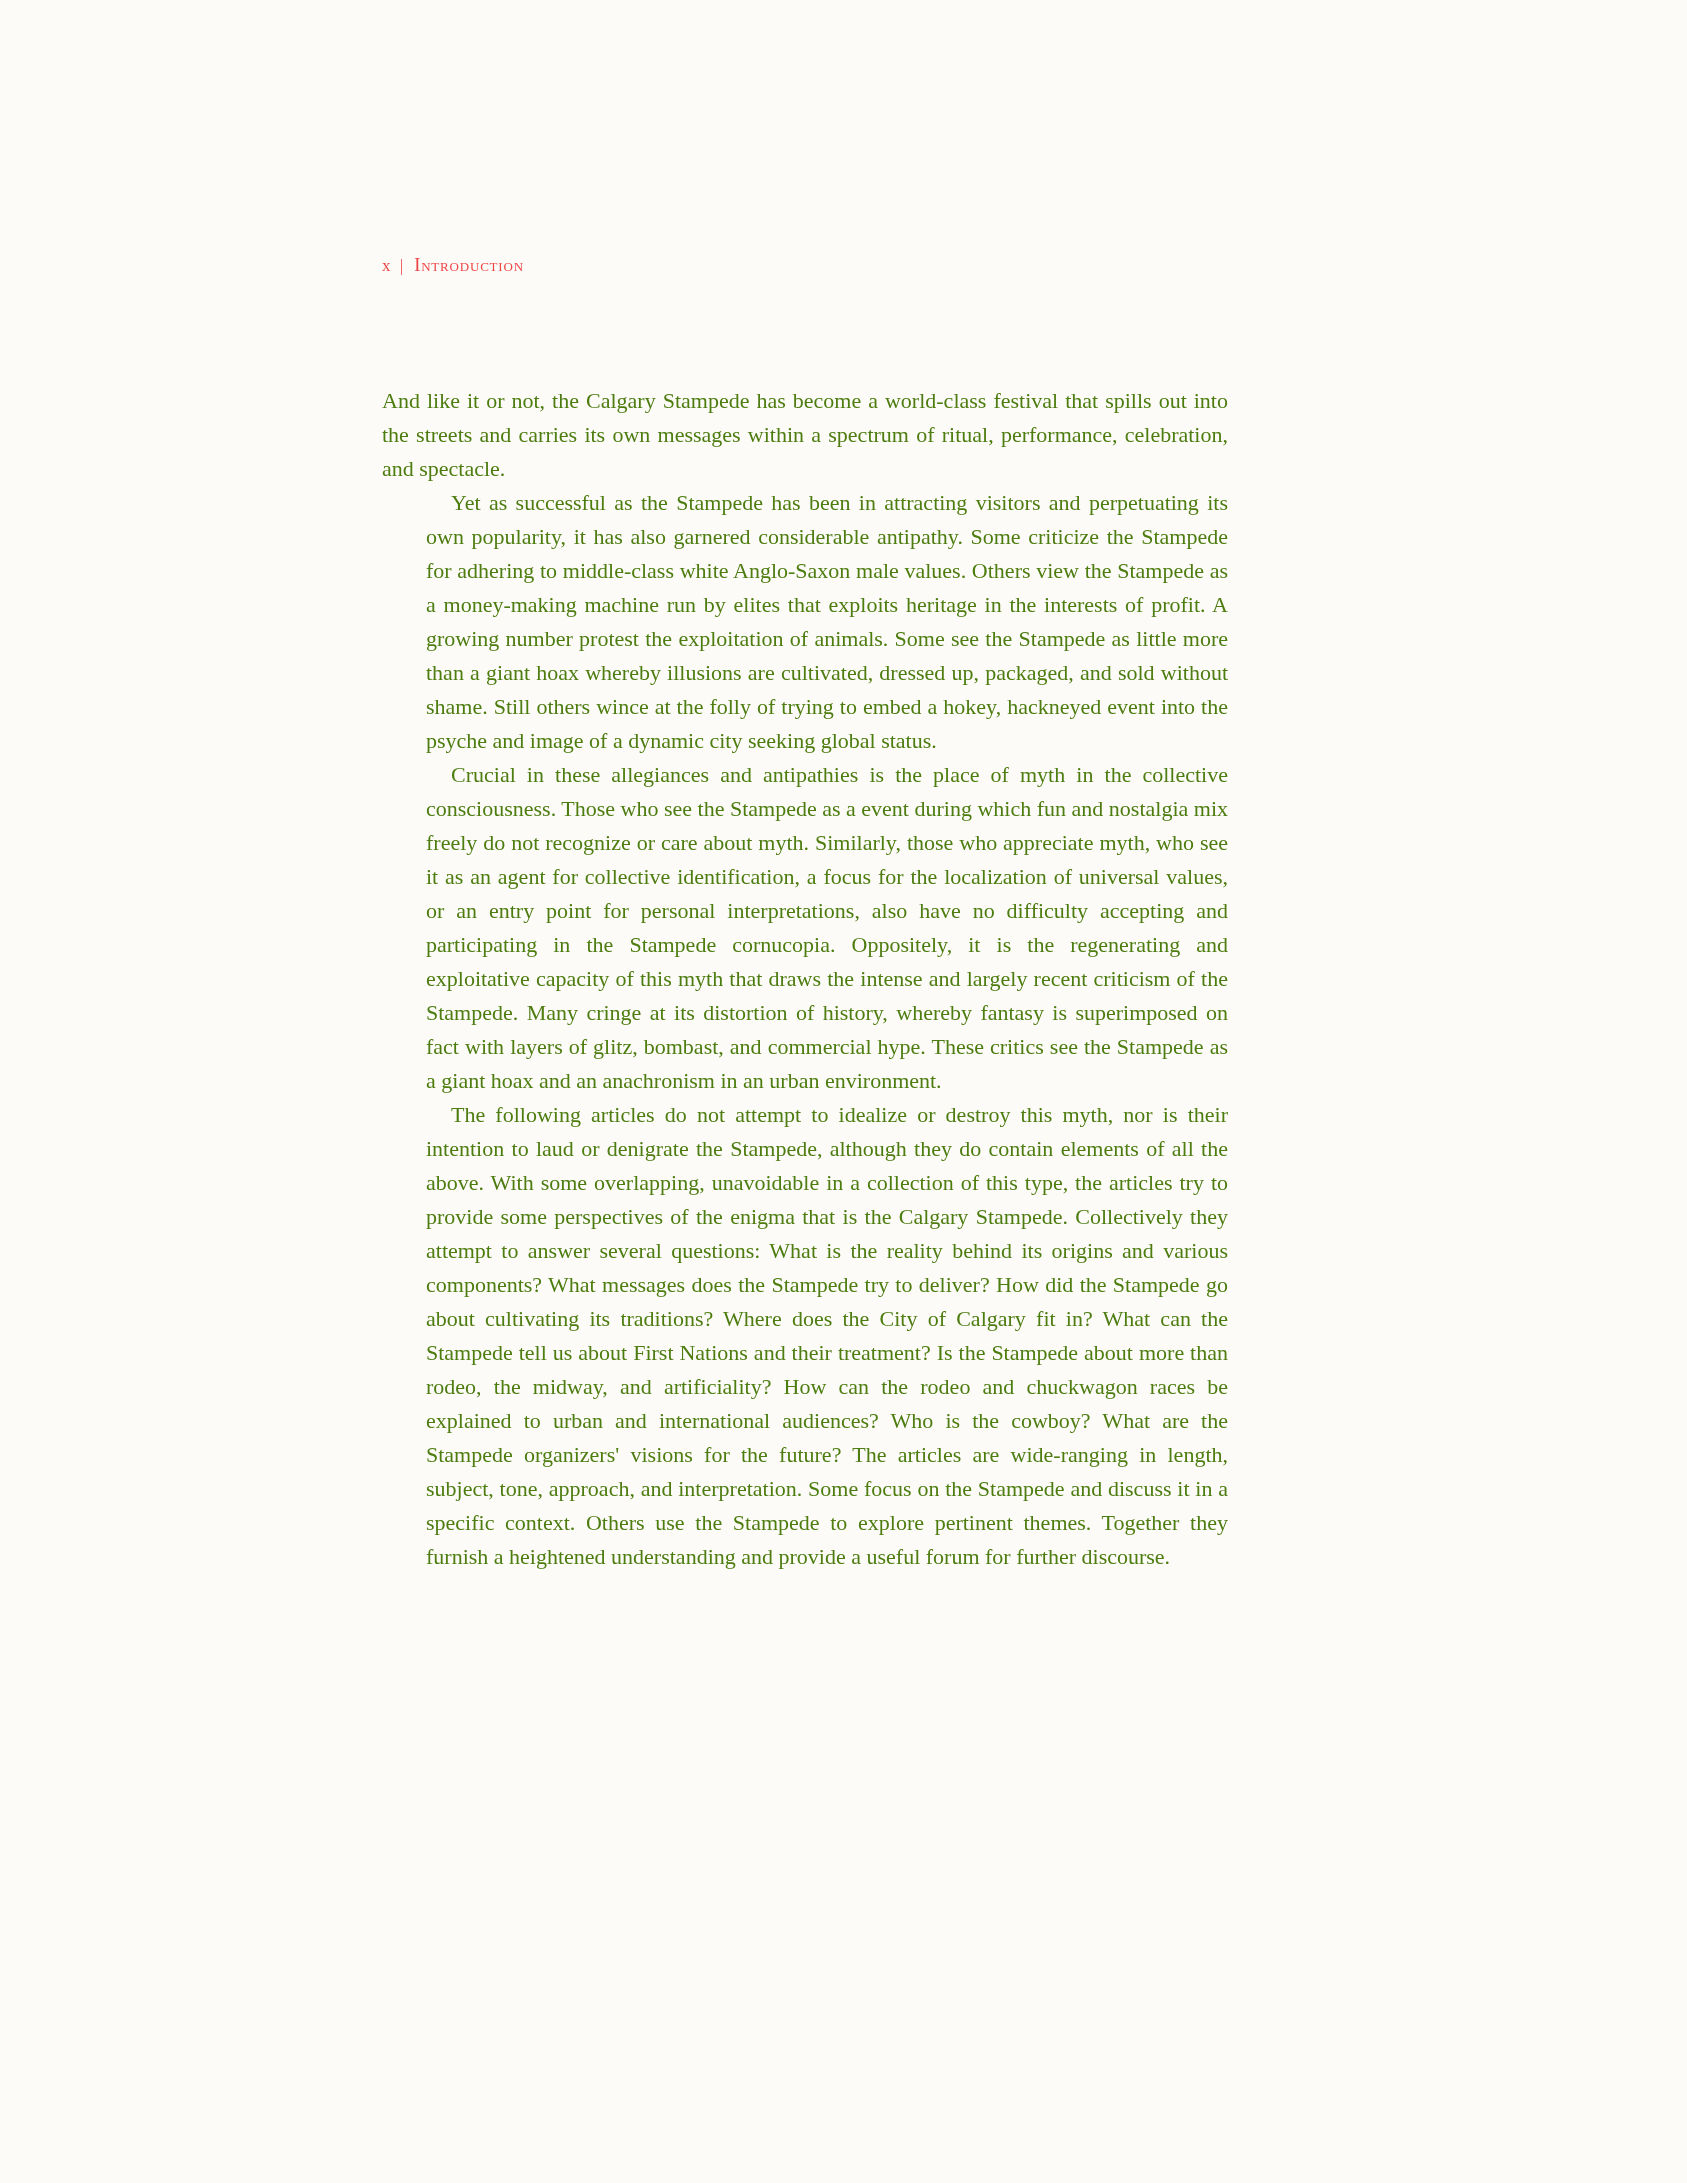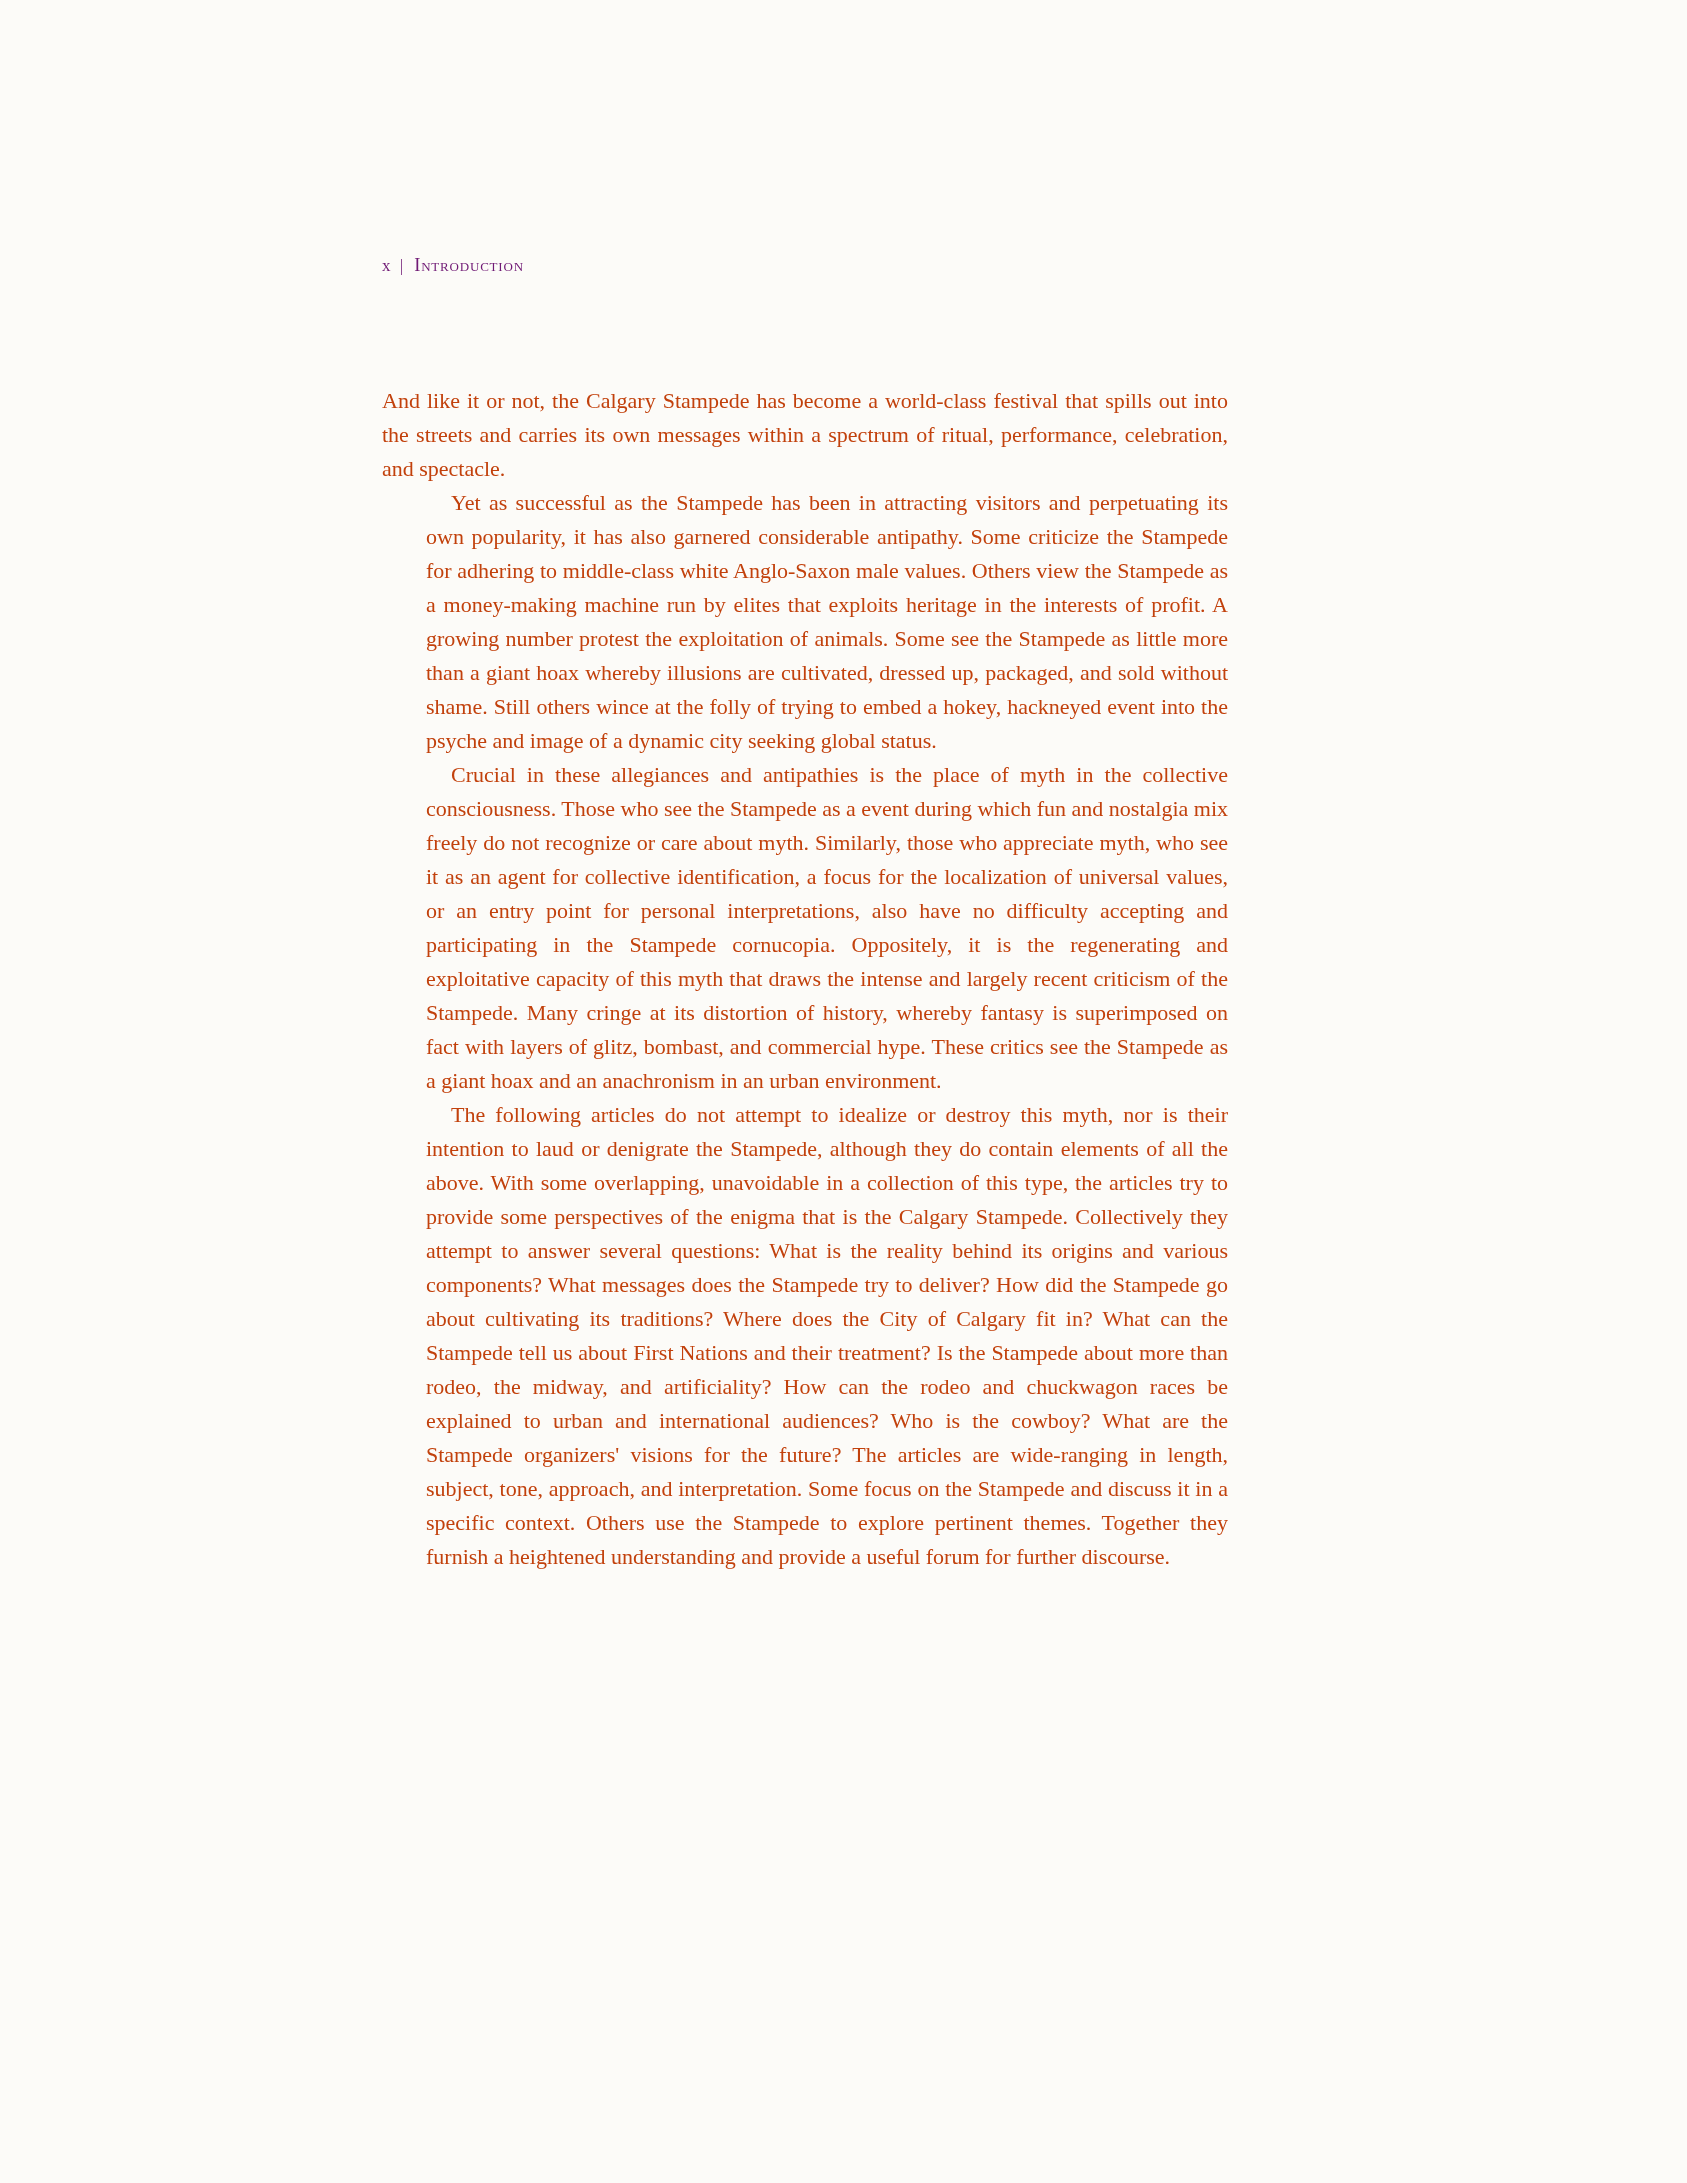--- a/index.html
+++ b/index.html
@@ -37,21 +37,21 @@
     width: 1687px;
     height: 2183px;
   }
 
   .running-head {
     position: absolute;
     left: 382px;
     top: 255px;
     font-size: 17px;
     letter-spacing: 0.3px;
-    color: #701a75;
+    color: #ef4444;
     white-space: nowrap;
   }
   .running-head .folio {
     font-size: 17px;
   }
   .running-head .sep {
     display: inline-block;
     margin: 0 10.6px 0 9.3px;
     font-size: 16px;
   }
@@ -68,21 +68,21 @@
     width: 846px;
   }
 
   .textblock p {
     margin: 0;
     font-size: 22px;
     line-height: 34px;
     text-align: justify;
     text-justify: inter-word;
     hyphens: manual;
-    color: #c2410c;
+    color: #4d7c0f;
   }
   .textblock p + p {
     text-indent: 25px;
     margin-left: 44px;
   }
 </style>
 </head>
 <body>
 
 <div class="page">

